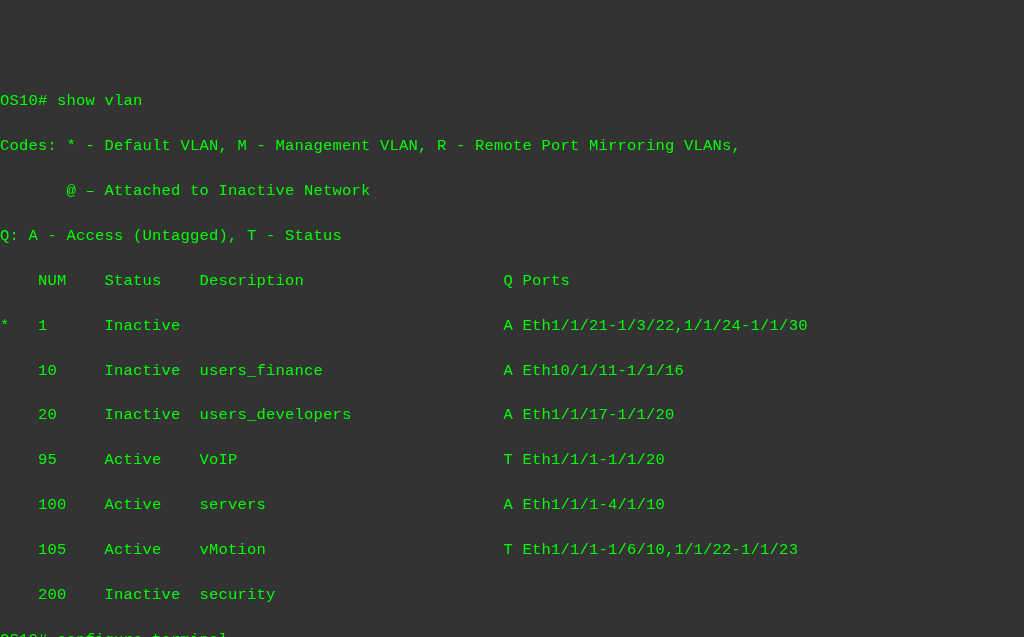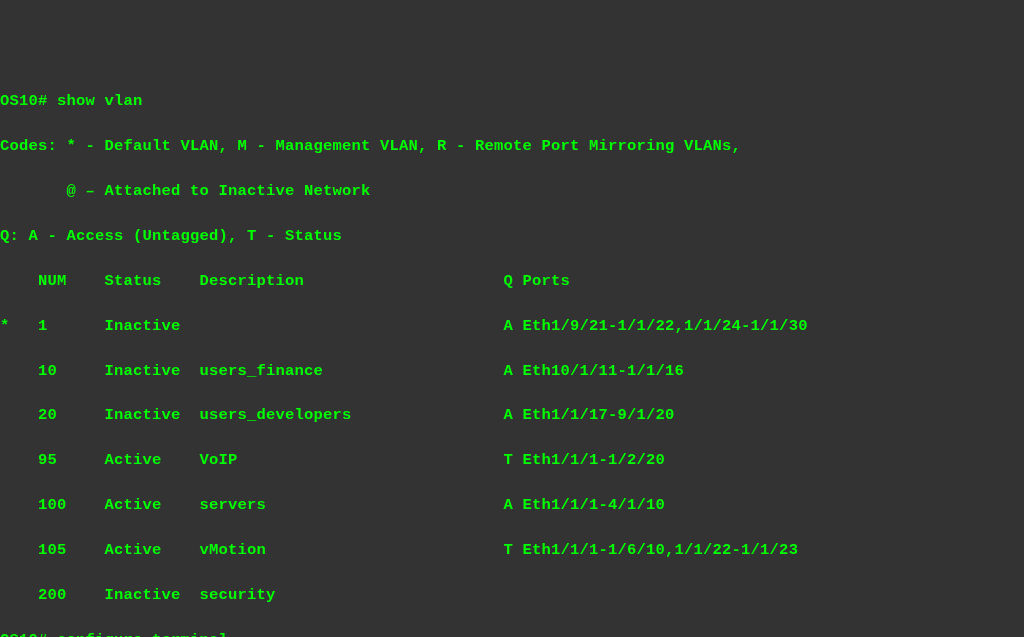--- a/index.html
+++ b/index.html
@@ -9,36 +9,36 @@
       font-family: 'Consolas', 'Courier New', monospace;
       font-size: 15.5px;
       line-height: 1.45;
       padding: 0;
       white-space: pre;
       letter-spacing: 0.2px;
       width: 1024px;
       height: 637px;
       overflow: hidden;
     }
-    .line { display: block; font-weight: bold; }
+    .line { display: block; }
   </style>
 </head>
 <body>
 
 
 
 <span class="line"><span>OS10# </span><span>show vlan</span></span>
 <span class="line">Codes: * - Default VLAN, M - Management VLAN, R - Remote Port Mirroring VLANs,</span>
 <span class="line">       @ – Attached to Inactive Network</span>
 <span class="line">Q: A - Access (Untagged), T - Status</span>
 <span class="line">    NUM    Status    Description                     Q Ports</span>
-<span class="line">*   1      Inactive                                  A Eth1/9/21-1/1/22,1/1/24-1/1/30</span>
+<span class="line">*   1      Inactive                                  A Eth1/1/21-1/3/22,1/1/24-1/1/30</span>
 <span class="line">    10     Inactive  users_finance                   A Eth10/1/11-1/1/16</span>
-<span class="line">    20     Inactive  users_developers                A Eth1/1/17-9/1/20</span>
-<span class="line">    95     Active    VoIP                            T Eth1/1/1-1/2/20</span>
+<span class="line">    20     Inactive  users_developers                A Eth1/1/17-1/1/20</span>
+<span class="line">    95     Active    VoIP                            T Eth1/1/1-1/1/20</span>
 <span class="line">    100    Active    servers                         A Eth1/1/1-4/1/10</span>
 <span class="line">    105    Active    vMotion                         T Eth1/1/1-1/6/10,1/1/22-1/1/23</span>
 <span class="line">    200    Inactive  security</span>
 <span class="line"><span>OS10# </span><span>configure terminal</span></span>
 
 
 
 
 
 

